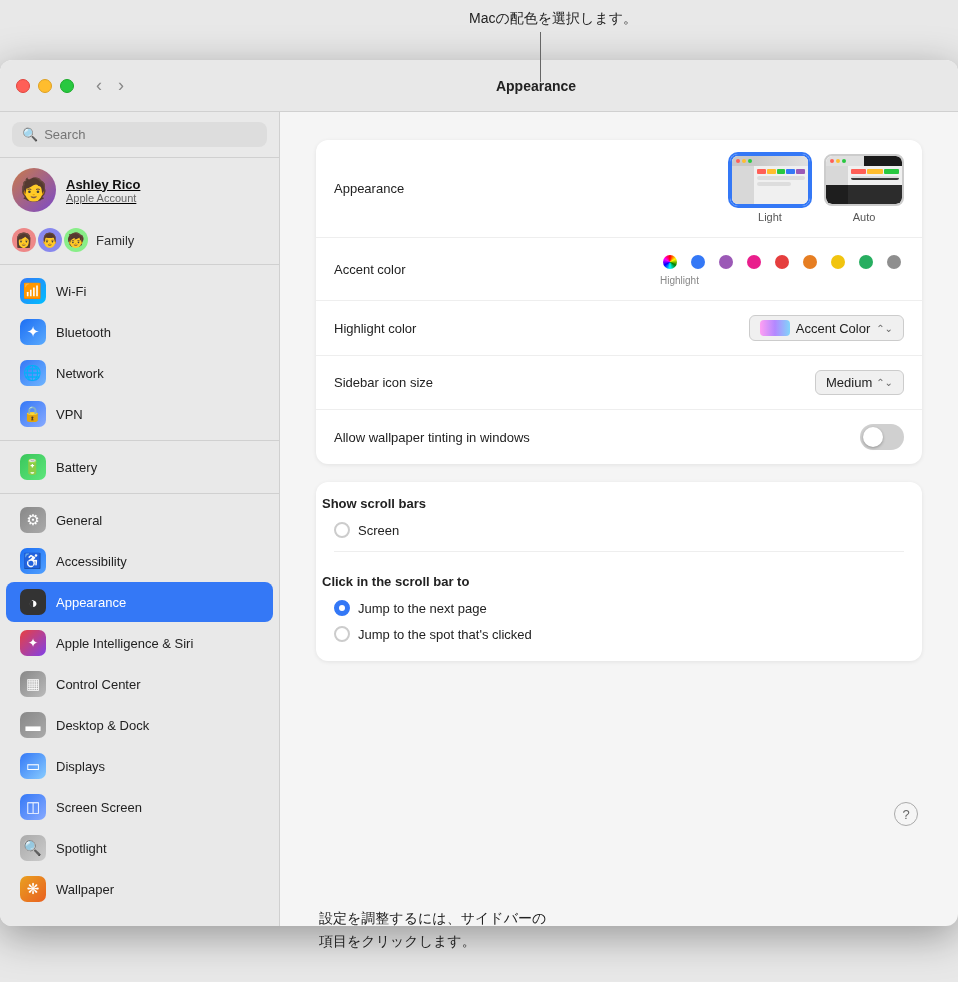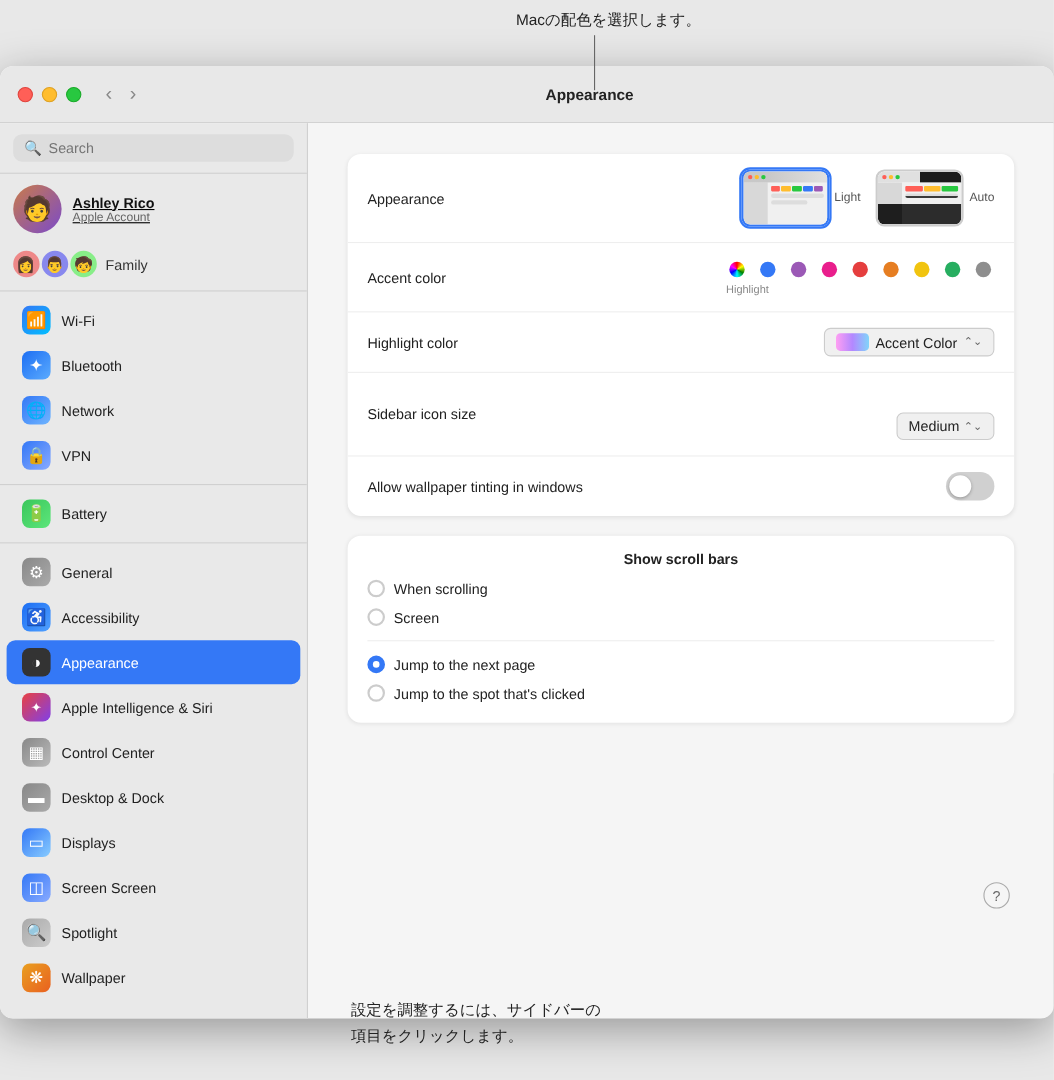--- a/index.html
+++ b/index.html
@@ -260,21 +260,21 @@
     }
 
     
     .appearance-options {
       display: flex;
       gap: 14px;
       align-items: flex-start;
     }
     .appearance-option {
       display: flex;
-      flex-direction: row;
+      flex-direction: column;
       align-items: center;
       gap: 5px;
       cursor: pointer;
     }
     .appearance-thumbnail {
       width: 80px;
       height: 52px;
       border-radius: 8px;
       border: 2px solid transparent;
       overflow: hidden;
@@ -420,21 +420,20 @@
       display: flex;
       align-items: center;
       gap: 4px;
       background: #f0f0f0;
       border: 1px solid #ccc;
       border-radius: 6px;
       padding: 4px 10px;
       cursor: pointer;
       font-size: 13px;
       color: #222;
-      margin-top: 22px;
     }
     .select-arrows { font-size: 10px; color: #666; }
 
     
     .toggle {
       width: 44px;
       height: 26px;
       border-radius: 13px;
       background: #d0d0d0;
       position: relative;
@@ -452,21 +451,20 @@
       box-shadow: 0 1px 3px rgba(0,0,0,0.3);
       transition: left 0.2s;
     }
 
     
     .section-header {
       font-size: 13px;
       font-weight: 600;
       color: #222;
       padding: 14px 6px 6px;
-      text-align: center;
     }
 
     .radio-option {
       display: flex;
       align-items: center;
       gap: 8px;
       padding: 5px 18px;
       cursor: pointer;
     }
     .radio-circle {
@@ -776,29 +774,26 @@
                 <div class="toggle-thumb"></div>
               </div>
             </div>
           </div>
         </div>
 
         <div class="settings-card">
           <div class="section-header">Show scroll bars</div>
           <div class="radio-option">
             <div class="radio-circle"></div>
-            <span class="radio-label">When scrolling</span>
-          </div>
-          <div class="radio-option">
-            <div class="radio-circle"></div>
             <span class="radio-label">Screen</span>
           </div>
 
           <div class="section-separator"></div>
 
+          <div class="section-header">Click in the scroll bar to</div>
           <div class="radio-option">
             <div class="radio-circle selected"></div>
             <span class="radio-label">Jump to the next page</span>
           </div>
           <div class="radio-option">
             <div class="radio-circle"></div>
             <span class="radio-label">Jump to the spot that's clicked</span>
           </div>
           <div style="height:14px;"></div>
         </div>

